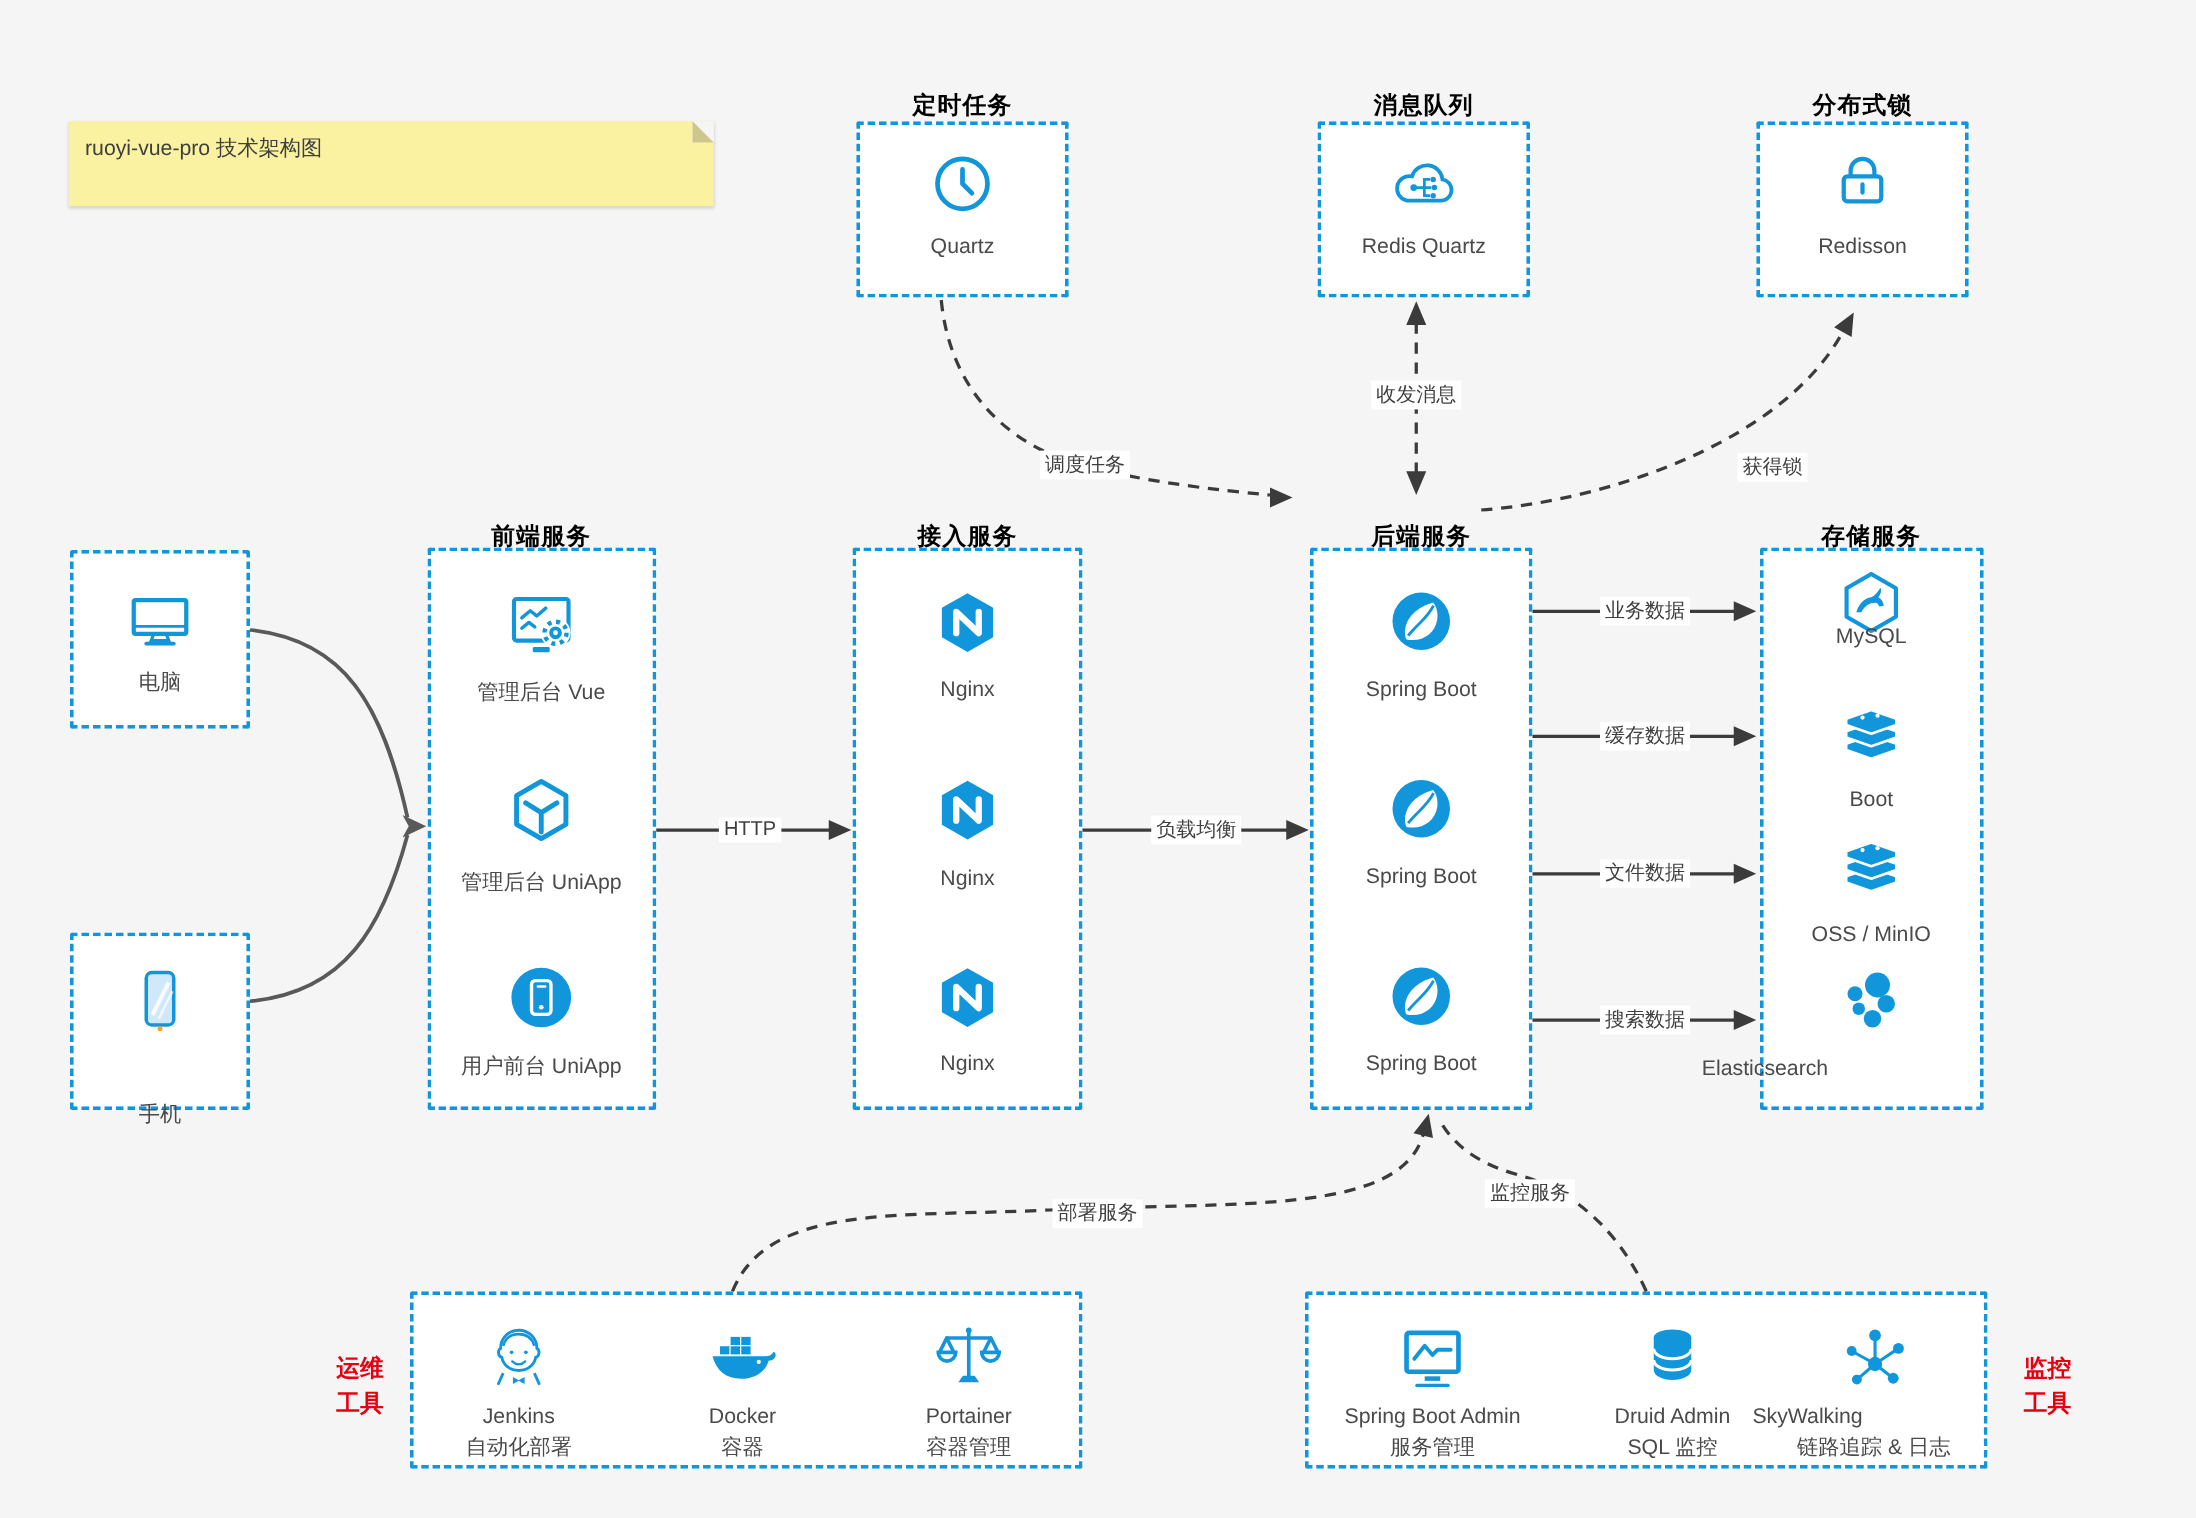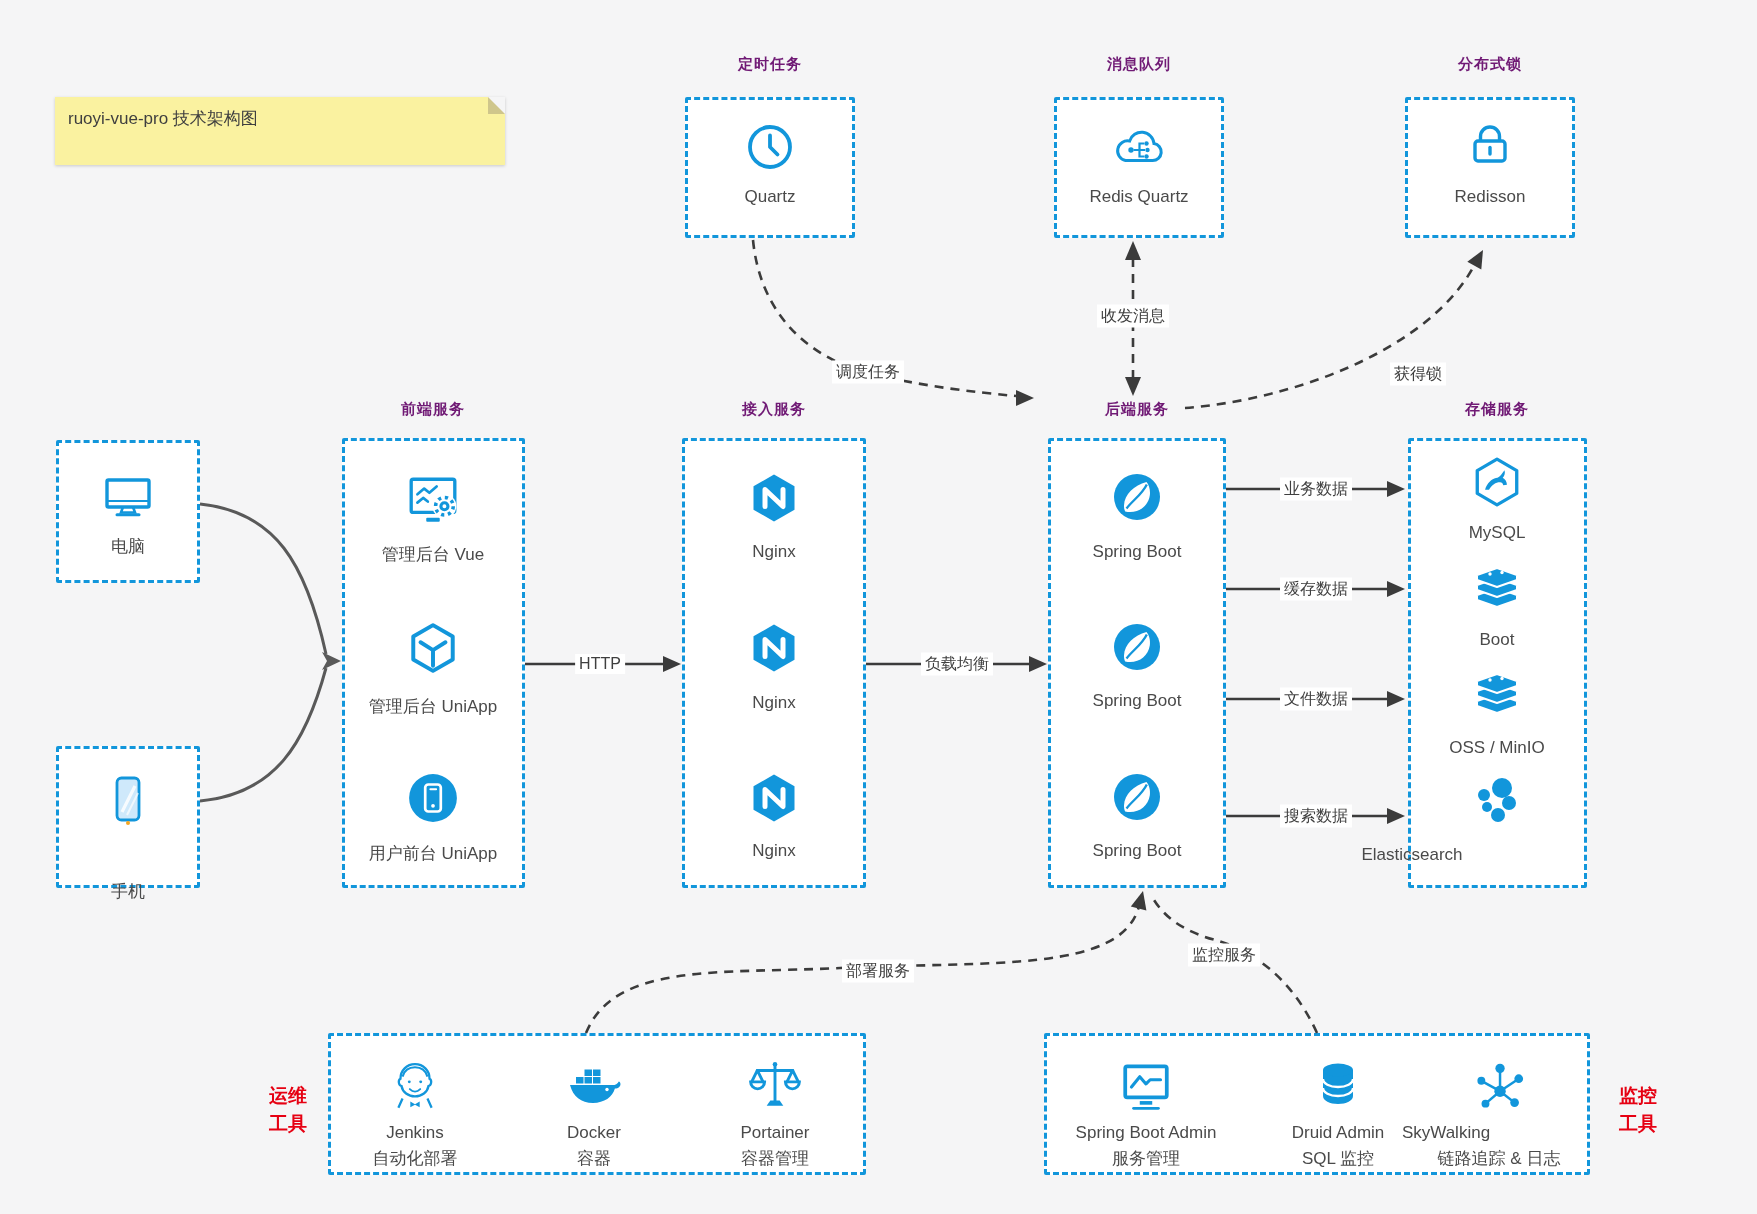--- a/index.html
+++ b/index.html
@@ -1,25 +1,25 @@
 <!DOCTYPE html>
 <html><head>
 <meta charset="utf-8">
 <style>
   html,body{margin:0;padding:0;background:#f5f5f6;}
   #canvas{position:relative;width:1757px;height:1214px;background:#f5f5f6;
           font-family:"Liberation Sans","DejaVu Sans",sans-serif;overflow:hidden;}
   .box{position:absolute;border:3px dashed #1296db;background:#ffffff;box-sizing:border-box;border-radius:2px;}
-  .note{position:absolute;left:55px;top:97px;width:450px;height:68px;background:#faf2a0;
+  .note{position:absolute;left:55px;top:97px;width:516px;height:68px;background:#faf2a0;
         box-shadow:0 1px 3px rgba(0,0,0,.18);padding:9px 0 0 13px;box-sizing:border-box;}
   .note-line{font-size:17px;line-height:25px;color:#3f3f3f;white-space:nowrap;}
   .note-fold{position:absolute;right:0;top:0;width:0;height:0;
              border-left:17px solid #cfc68b;border-top:17px solid #f5f5f6;}
-  .gtitle{position:absolute;transform:translate(-50%,-50%);font-size:15px;font-weight:bold;
-          color:#701a75;white-space:nowrap;letter-spacing:1px;}
+  .gtitle{position:absolute;transform:translate(-50%,-50%);font-size:19px;font-weight:bold;
+          color:#000000;white-space:nowrap;letter-spacing:1px;margin-top:20px;}
   .side-label{position:absolute;transform:translate(-50%,-50%);font-size:19px;font-weight:bold;
           color:#e60012;white-space:nowrap;text-align:center;line-height:28px;}
   .node{position:absolute;transform:translate(-50%,-50%);line-height:0;}
   .nlabel{position:absolute;transform:translate(-50%,-50%);font-size:17px;color:#4a4a4a;white-space:nowrap;}
   .elabel{position:absolute;transform:translate(-50%,-50%);font-size:16px;color:#3f3f3f;
           background:#ffffff;padding:1px 4px;white-space:nowrap;}
   svg{display:block;}
   #wires{position:absolute;left:0;top:0;}
 </style>
 </head>
@@ -225,21 +225,21 @@
     </svg>
   </div>
   <div class="nlabel" style="left:1137px;top:851px">Spring Boot</div>
 
   <div class="node" style="left:1497px;top:482px">
     <svg width="54" height="54" viewBox="0 0 52 52">
       <path d="M26 4 L45 15 V37 L26 48 L7 37 V15 Z" fill="#ffffff" stroke="#1296db" stroke-width="3.2" stroke-linejoin="round"></path>
       <path d="M14.5 33.5 c1.8-6.5 6.5-10.5 10.5-11.3 2-.4 3.6-1.5 5-3.3 l3.2-4.2 c.9 2.8 .1 5.3-1.7 7.2 2.4 1.3 3.9 3.6 4.1 6.8 l-3.6 .4 c-.3-1.9-1.3-2.9-3.1-2.9 -4.3 0-7.8 2.4-10.6 7.3 z" fill="#1296db"></path>
     </svg>
   </div>
-  <div class="nlabel" style="left:1497px;top:533px">MySQL</div>
+  <div class="nlabel" style="left:1497px;top:509px">MySQL</div>
 
   <div class="node" style="left:1497px;top:588px">
     <svg width="56" height="52" viewBox="0 0 56 52">
       <g fill="#1296db" stroke="#ffffff" stroke-width="2" stroke-linejoin="round">
         <path d="M8 33 L28 26 L48 33 L48 38 L28 45 L8 38 Z"></path>
         <path d="M8 23 L28 16 L48 23 L48 28 L28 35 L8 28 Z"></path>
         <path d="M8 13 L28 6 L48 13 L48 18 L28 25 L8 18 Z"></path>
       </g>
       <circle cx="21" cy="12" r="1.7" fill="#ffffff"></circle>
       <circle cx="33" cy="10.5" r="1.7" fill="#ffffff"></circle>

